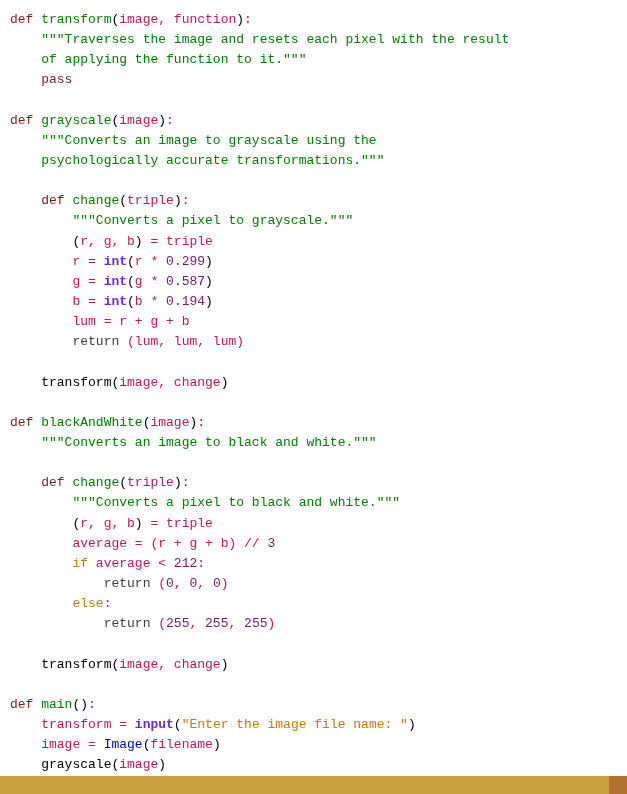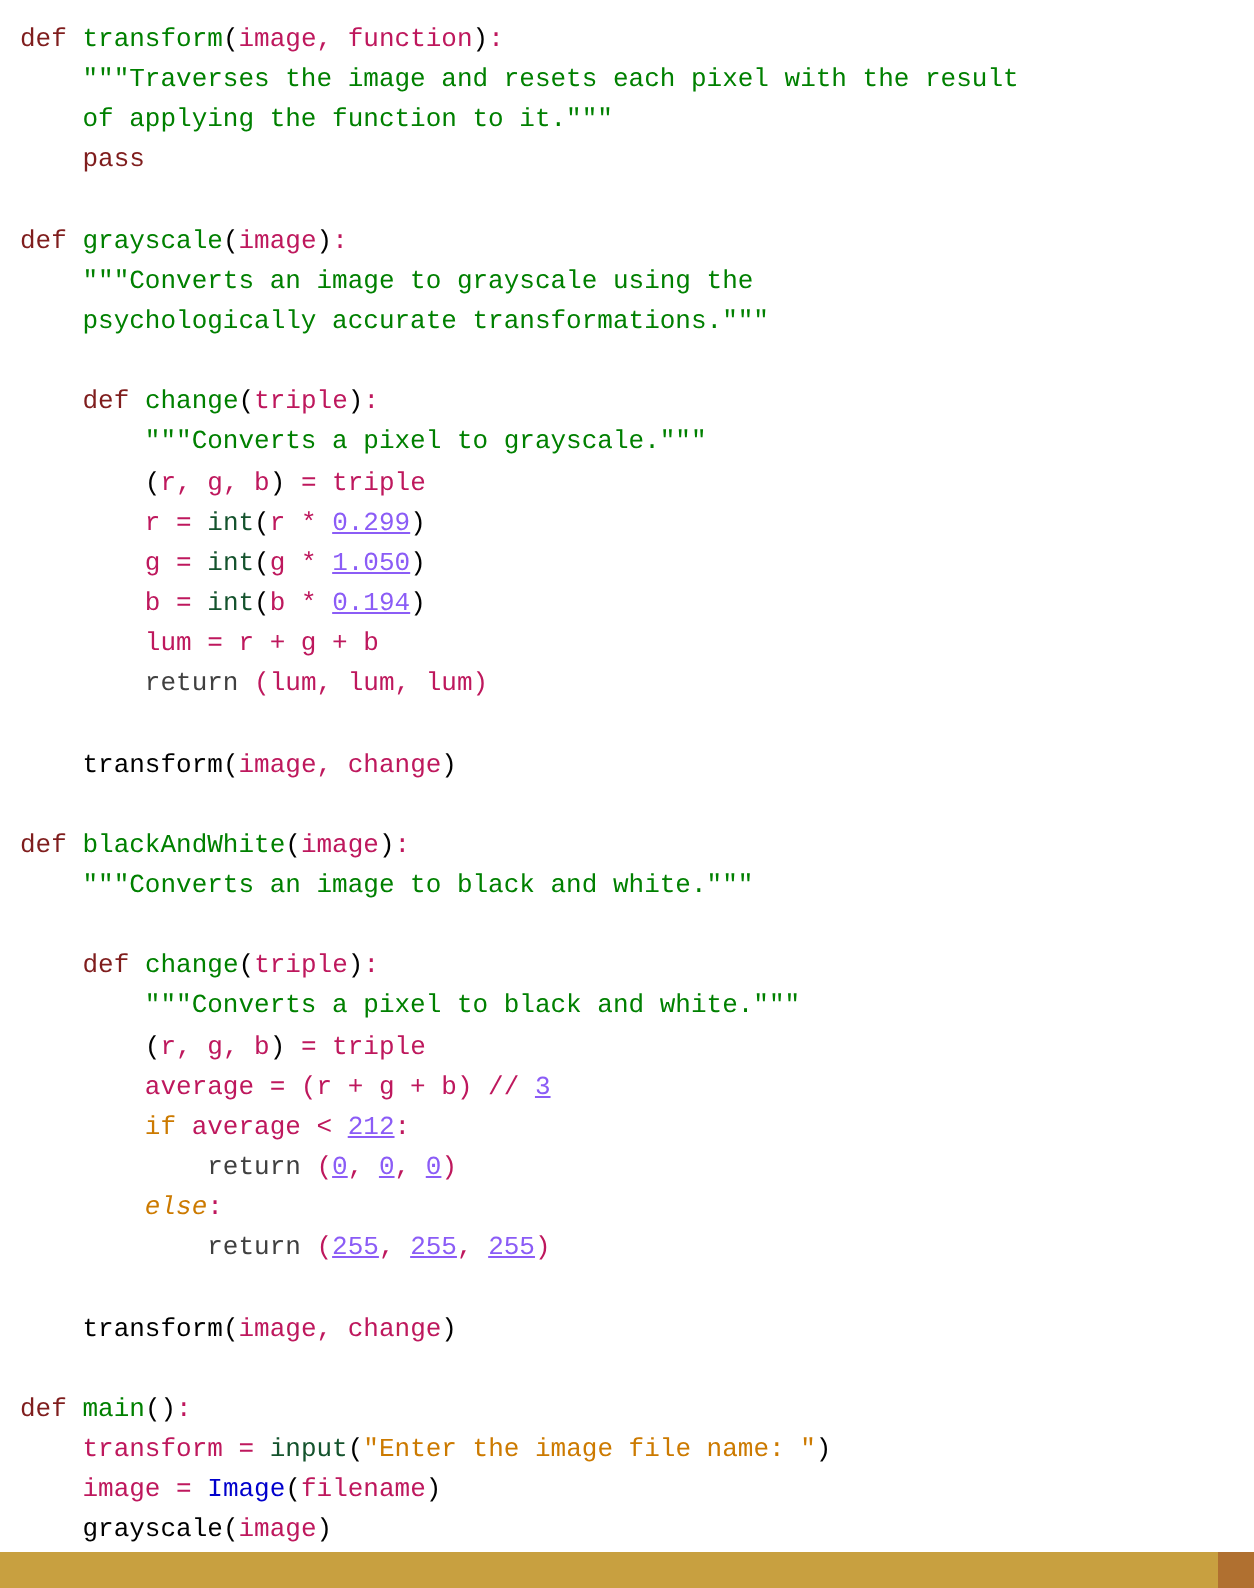--- a/index.html
+++ b/index.html
@@ -31,24 +31,24 @@
       white-space: pre;
     }
 
     .kw-def { color: #7f1d1d; font-weight: normal; }
     .fn-name { color: #008000; }
     .fn-name-black { color: #000000; }
     .paren { color: #000000; }
     .string-orange { color: #cc7a00; }
     .docstring { color: #008000; }
     .keyword-if { color: #cc7a00; }
-    .keyword-else { color: #cc7a00; font-style: italic; }
+    .keyword-else { color: #cc7a00; }
     .keyword-return { color: #404040; }
-    .builtin { color: #14532d; }
-    .number { color: #8b5cf6; text-decoration: underline; }
+    .builtin { color: #6d28d9; font-weight: bold; }
+    .number { color: #701a75; }
     .plain { color: #be185d; }
     .class-name { color: #0000cc; }
 
     .bottom-bar {
       position: fixed;
       bottom: 0;
       left: 0;
       width: 627px;
       height: 18px;
       background: #c8a040;
@@ -73,21 +73,21 @@
     <span class="kw-def">pass</span>
 
 <span class="kw-def">def</span> <span class="fn-name">grayscale</span><span class="paren">(</span><span class="plain">image</span><span class="paren">)</span><span class="plain">:</span>
     <span class="docstring">"""Converts an image to grayscale using the</span>
     <span class="docstring">psychologically accurate transformations."""</span>
 
     <span class="kw-def">def</span> <span class="fn-name">change</span><span class="paren">(</span><span class="plain">triple</span><span class="paren">)</span><span class="plain">:</span>
         <span class="docstring">"""Converts a pixel to grayscale."""</span>
         <span class="paren">(</span><span class="plain">r, g, b</span><span class="paren">)</span><span class="plain"> = triple</span>
         <span class="plain">r = </span><span class="builtin">int</span><span class="paren">(</span><span class="plain">r * </span><span class="number">0.299</span><span class="paren">)</span>
-        <span class="plain">g = </span><span class="builtin">int</span><span class="paren">(</span><span class="plain">g * </span><span class="number">1.050</span><span class="paren">)</span>
+        <span class="plain">g = </span><span class="builtin">int</span><span class="paren">(</span><span class="plain">g * </span><span class="number">0.587</span><span class="paren">)</span>
         <span class="plain">b = </span><span class="builtin">int</span><span class="paren">(</span><span class="plain">b * </span><span class="number">0.194</span><span class="paren">)</span>
         <span class="plain">lum = r + g + b</span>
         <span class="keyword-return">return</span><span class="plain"> (lum, lum, lum)</span>
 
     <span class="fn-name-black">transform</span><span class="paren">(</span><span class="plain">image, change</span><span class="paren">)</span>
 
 <span class="kw-def">def</span> <span class="fn-name">blackAndWhite</span><span class="paren">(</span><span class="plain">image</span><span class="paren">)</span><span class="plain">:</span>
     <span class="docstring">"""Converts an image to black and white."""</span>
 
     <span class="kw-def">def</span> <span class="fn-name">change</span><span class="paren">(</span><span class="plain">triple</span><span class="paren">)</span><span class="plain">:</span>

